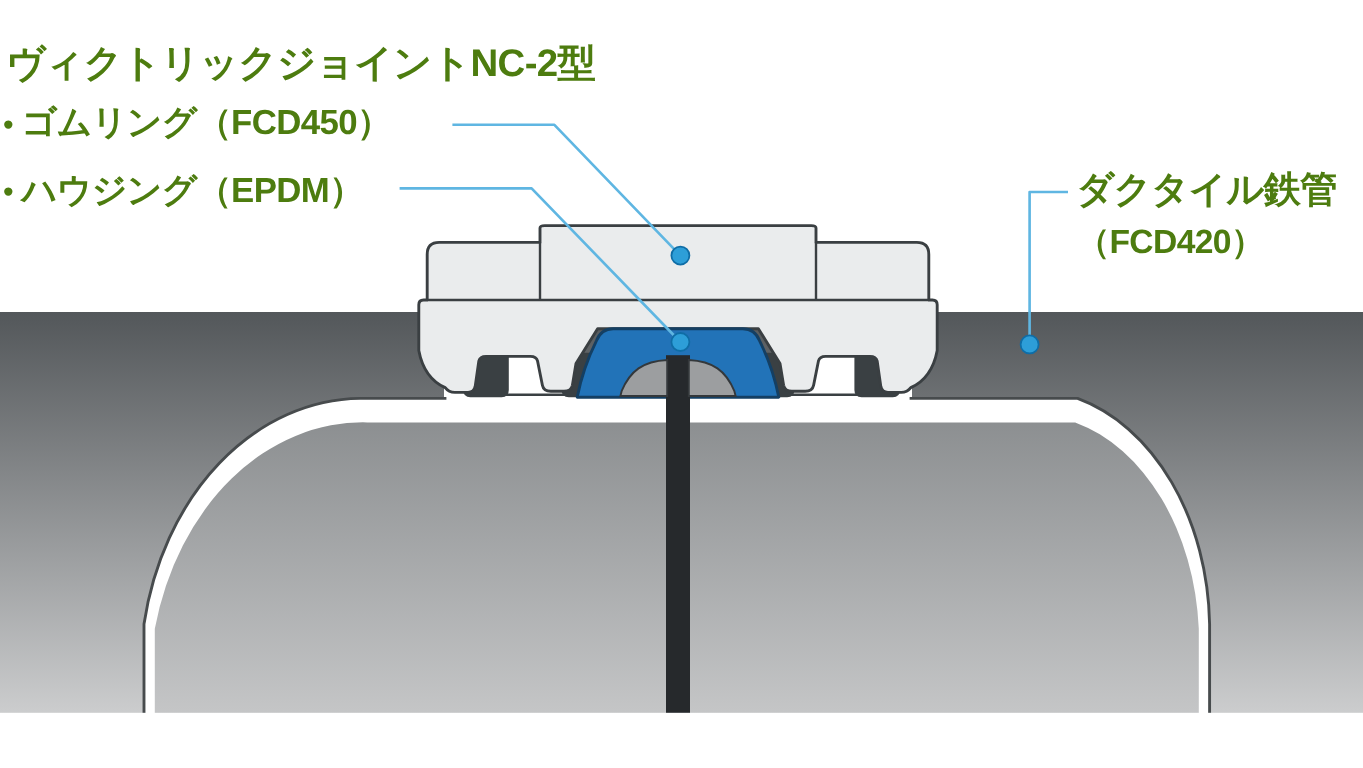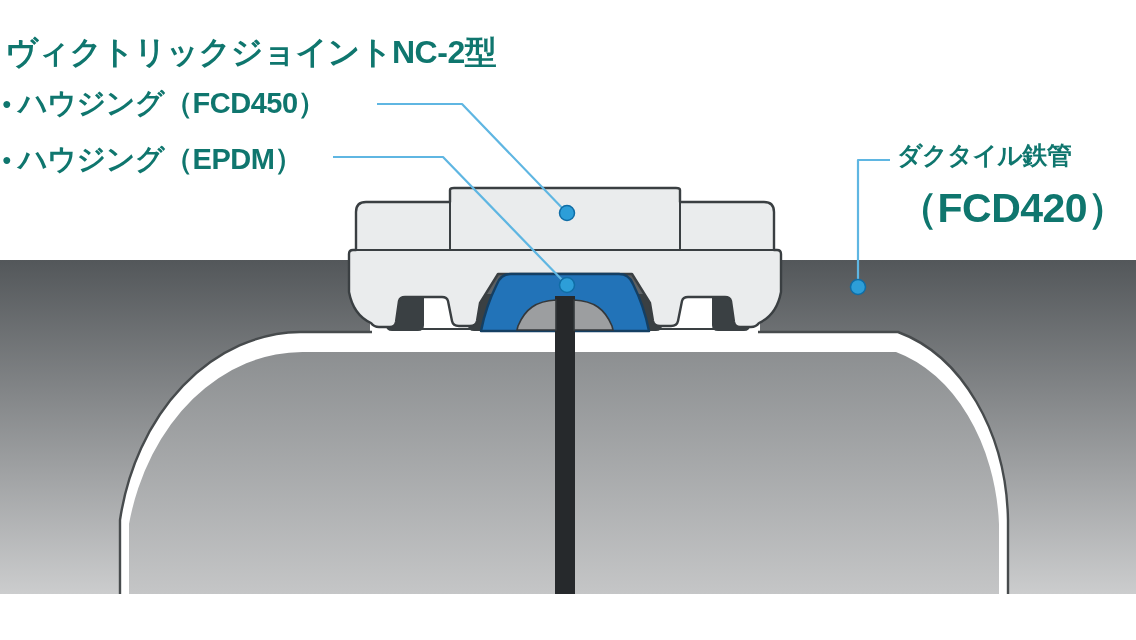--- a/index.html
+++ b/index.html
@@ -1,27 +1,27 @@
 <!DOCTYPE html>
 <html><head>
 <meta charset="utf-8">
 <style>
   html,body{margin:0;padding:0;background:#ffffff;}
   .stage{position:relative;width:1136px;height:640px;background:#ffffff;overflow:hidden;
          font-family:"Liberation Sans","DejaVu Sans",sans-serif;color:#1a1a1a;}
   .stage svg{position:absolute;left:0;top:0;}
   .txt{position:absolute;line-height:1.06;letter-spacing:-0.5px;white-space:nowrap;
-       font-weight:600;color:#0f766e;}
+       font-weight:600;color:#4d7c0f;}
   .title{left:5px;top:36px;font-size:32px;}
   .legend-item{display:flex;align-items:center;font-size:29px;}
   .legend-item .marker{font-size:16px;margin-right:7px;transform:translateY(1px);}
   .li-1{left:2px;top:88px;}
   .li-2{left:2px;top:144px;}
-  .pipe-label-1{left:897px;top:142px;font-size:25px;}
-  .pipe-label-2{left:897px;top:187px;font-size:41px;}
+  .pipe-label-1{left:897px;top:142px;font-size:31px;}
+  .pipe-label-2{left:897px;top:187px;font-size:28px;}
 </style>
 </head>
 <body>
 
 <div class="stage">
 
   <svg width="1136" height="640" viewBox="0 0 1136 640">
     <defs>
       <linearGradient id="bandGrad" gradientUnits="userSpaceOnUse" x1="0" y1="260" x2="0" y2="598">
         <stop offset="0" stop-color="#53575a"></stop>
@@ -95,21 +95,21 @@
       <circle cx="567" cy="213" r="7.5" fill="#2d9ed8"></circle>
       <circle cx="567" cy="285" r="7.5" fill="#2d9ed8"></circle>
       <circle cx="858" cy="287" r="7.5" fill="#2d9ed8"></circle>
     </g>
   </svg>
 
   <div class="txt title">ヴィクトリックジョイントNC-2型</div>
 
   <div class="txt legend-item li-1">
     <span class="marker">●</span>
-    <span>ハウジング（FCD450）</span>
+    <span>ゴムリング（FCD450）</span>
   </div>
 
   <div class="txt legend-item li-2">
     <span class="marker">●</span>
     <span>ハウジング（EPDM）</span>
   </div>
 
   <div class="txt pipe-label-1">ダクタイル鉄管</div>
   <div class="txt pipe-label-2">（FCD420）</div>
 

